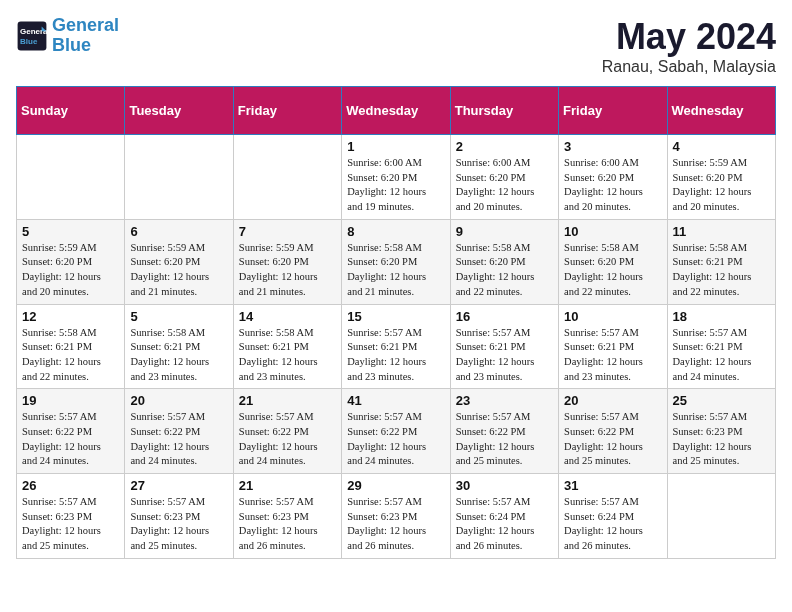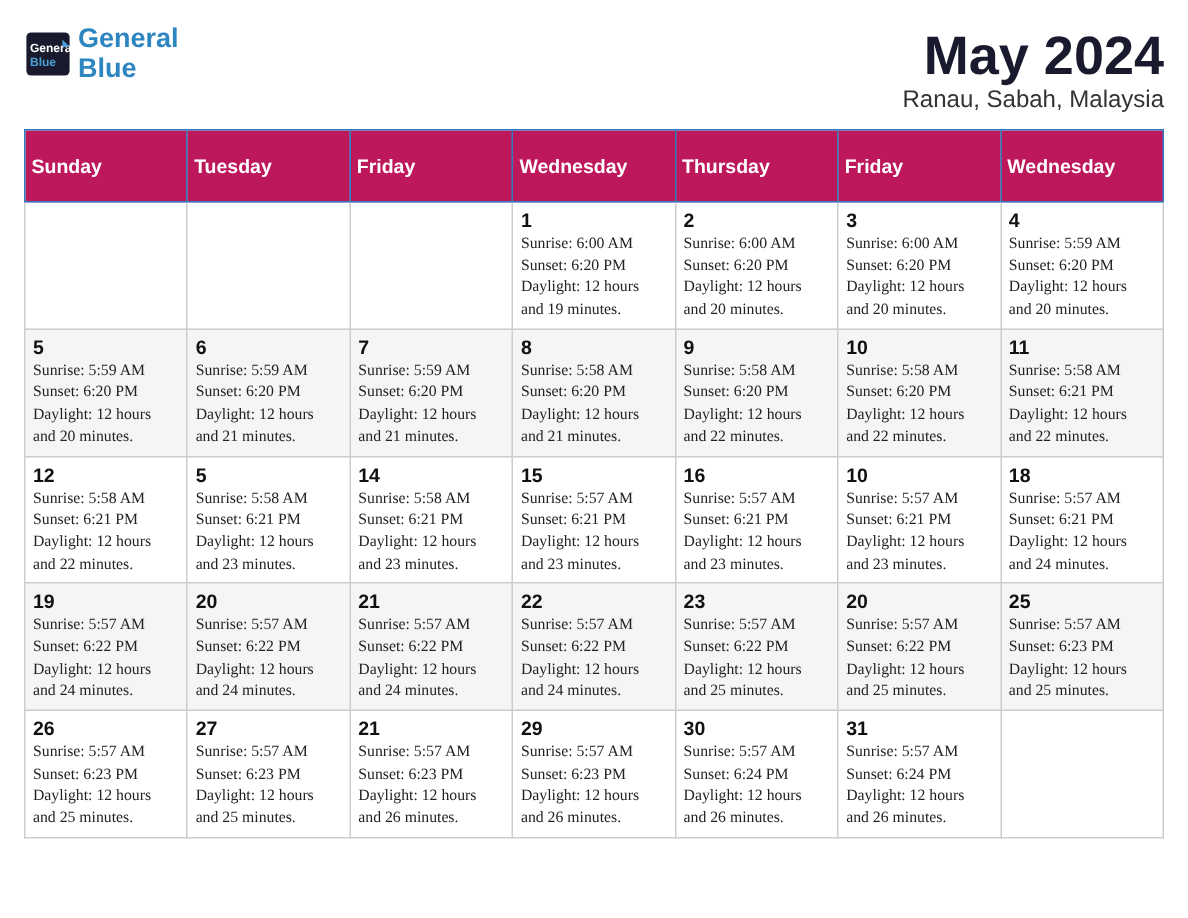--- a/index.html
+++ b/index.html
@@ -275,21 +275,21 @@
 and 24 minutes.</div>
         </td>
         <td>
           <span class="day-num">21</span>
           <div class="day-info" style="white-space: pre-line;">Sunrise: 5:57 AM
 Sunset: 6:22 PM
 Daylight: 12 hours
 and 24 minutes.</div>
         </td>
         <td>
-          <span class="day-num">22</span>
+          <span class="day-num">41</span>
           <div class="day-info" style="white-space: pre-line;">Sunrise: 5:57 AM
 Sunset: 6:22 PM
 Daylight: 12 hours
 and 24 minutes.</div>
         </td>
         <td>
           <span class="day-num">23</span>
           <div class="day-info" style="white-space: pre-line;">Sunrise: 5:57 AM
 Sunset: 6:22 PM
 Daylight: 12 hours

